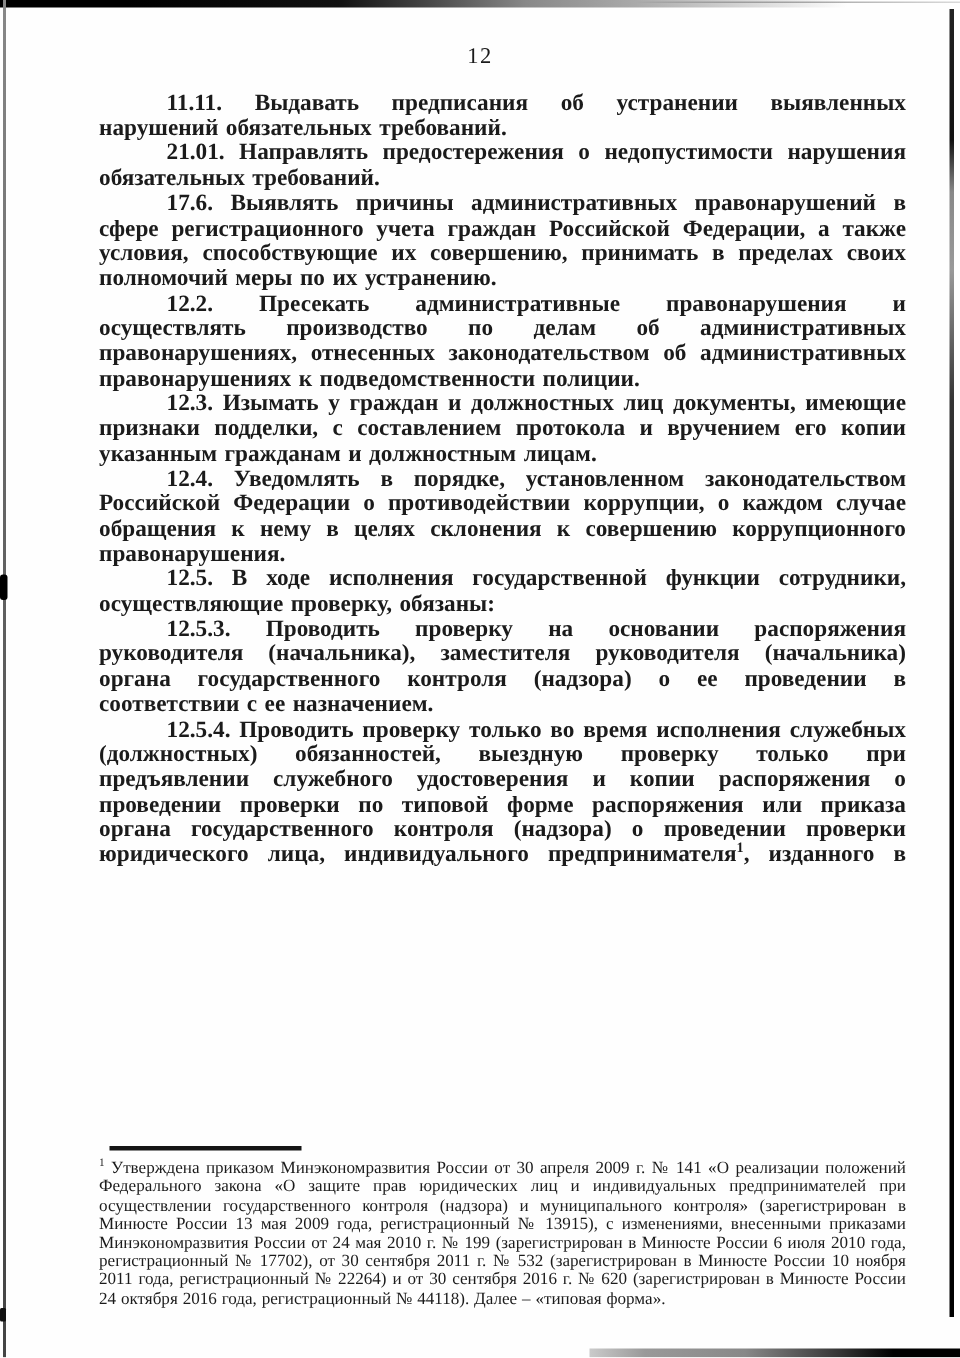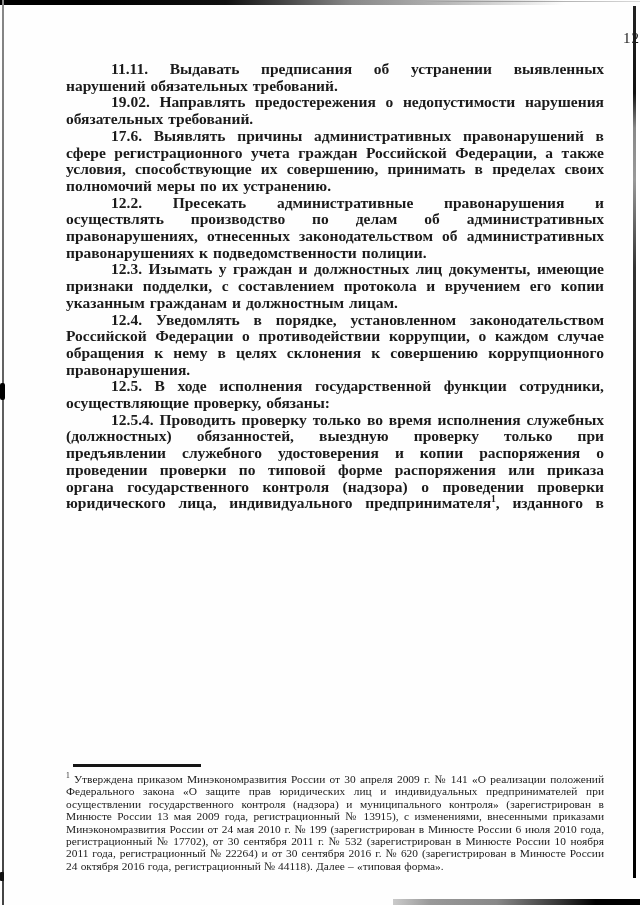--- a/index.html
+++ b/index.html
@@ -40,21 +40,21 @@
     background: linear-gradient(to bottom, #222 0%, #111 10%, #888 14%, #999 20%, #333 30%, #000 55%, #000 100%);
   }
   .scan-bottom {
     position: absolute; top: 899px; left: 393px; width: 247px; height: 6px;
     background: linear-gradient(to right, rgba(160,160,160,0.55) 0%, #999 15%, #888 42%, #333 68%, #000 82%, #000 100%);
   }
 
   
   .page-number {
     position: absolute; top: 30px; left: 0; width: 640px;
-    text-align: right; font-size: 15px; letter-spacing: 1px;
+    text-align: center; font-size: 15px; letter-spacing: 1px;
   }
   .body-text {
     position: absolute; top: 61px; left: 66px; width: 538px;
     font-size: 15.5px; line-height: 16.7px;
     text-align: justify; word-spacing: 1.1px; font-weight: bold;
   }
   .body-text p { margin: 0; text-indent: 45px; }
   .body-text p.continues { text-align-last: justify; }
   .body-text sup { font-size: 9.5px; line-height: 0; }
 
@@ -80,26 +80,27 @@
   <div class="scan-left"></div>
   <div class="scan-left-blob"></div>
   <div class="scan-left-blob2"></div>
   <div class="scan-right"></div>
   <div class="scan-bottom"></div>
 
   <div class="page-number">12</div>
 
   <main class="body-text">
     <p>11.11. Выдавать предписания об устранении выявленных нарушений обязательных требований.</p>
-    <p>19.02. Направлять предостережения о недопустимости нарушения обязательных требований.</p>
+    <p>21.01. Направлять предостережения о недопустимости нарушения обязательных требований.</p>
     <p>17.6. Выявлять причины административных правонарушений в сфере регистрационного учета граждан Российской Федерации, а также условия, способствующие их совершению, принимать в пределах своих полномочий меры по их устранению.</p>
     <p>12.2. Пресекать административные правонарушения и осуществлять производство по делам об административных правонарушениях, отнесенных законодательством об административных правонарушениях к подведомственности полиции.</p>
     <p>12.3. Изымать у граждан и должностных лиц документы, имеющие признаки подделки, с составлением протокола и вручением его копии указанным гражданам и должностным лицам.</p>
     <p>12.4. Уведомлять в порядке, установленном законодательством Российской Федерации о противодействии коррупции, о каждом случае обращения к нему в целях склонения к совершению коррупционного правонарушения.</p>
     <p>12.5. В ходе исполнения государственной функции сотрудники, осуществляющие проверку, обязаны:</p>
+    <p>12.5.3. Проводить проверку на основании распоряжения руководителя (начальника), заместителя руководителя (начальника) органа государственного контроля (надзора) о ее проведении в соответствии с ее назначением.</p>
     <p class="continues"><span>12.5.4. Проводить проверку только во время исполнения служебных (должностных) обязанностей, выездную проверку только при предъявлении служебного удостоверения и копии распоряжения о проведении проверки по типовой форме распоряжения или приказа органа государственного контроля (надзора) о проведении проверки юридического лица, индивидуального предпринимателя</span><sup>1</sup><span>, изданного в</span></p>
   </main>
 
   <div class="footnote-area">
     <div class="footnote-rule"></div>
     <p class="footnote"><sup>1</sup><span> Утверждена приказом Минэкономразвития России от 30 апреля 2009 г. № 141 «О реализации положений Федерального закона «О защите прав юридических лиц и индивидуальных предпринимателей при осуществлении государственного контроля (надзора) и муниципального контроля» (зарегистрирован в Минюсте России 13 мая 2009 года, регистрационный № 13915), с изменениями, внесенными приказами Минэкономразвития России от 24 мая 2010 г. № 199 (зарегистрирован в Минюсте России 6 июля 2010 года, регистрационный № 17702), от 30 сентября 2011 г. № 532 (зарегистрирован в Минюсте России 10 ноября 2011 года, регистрационный № 22264) и от 30 сентября 2016 г. № 620 (зарегистрирован в Минюсте России 24 октября 2016 года, регистрационный № 44118). Далее – «типовая форма».</span></p>
   </div>
 
 </div>
 

